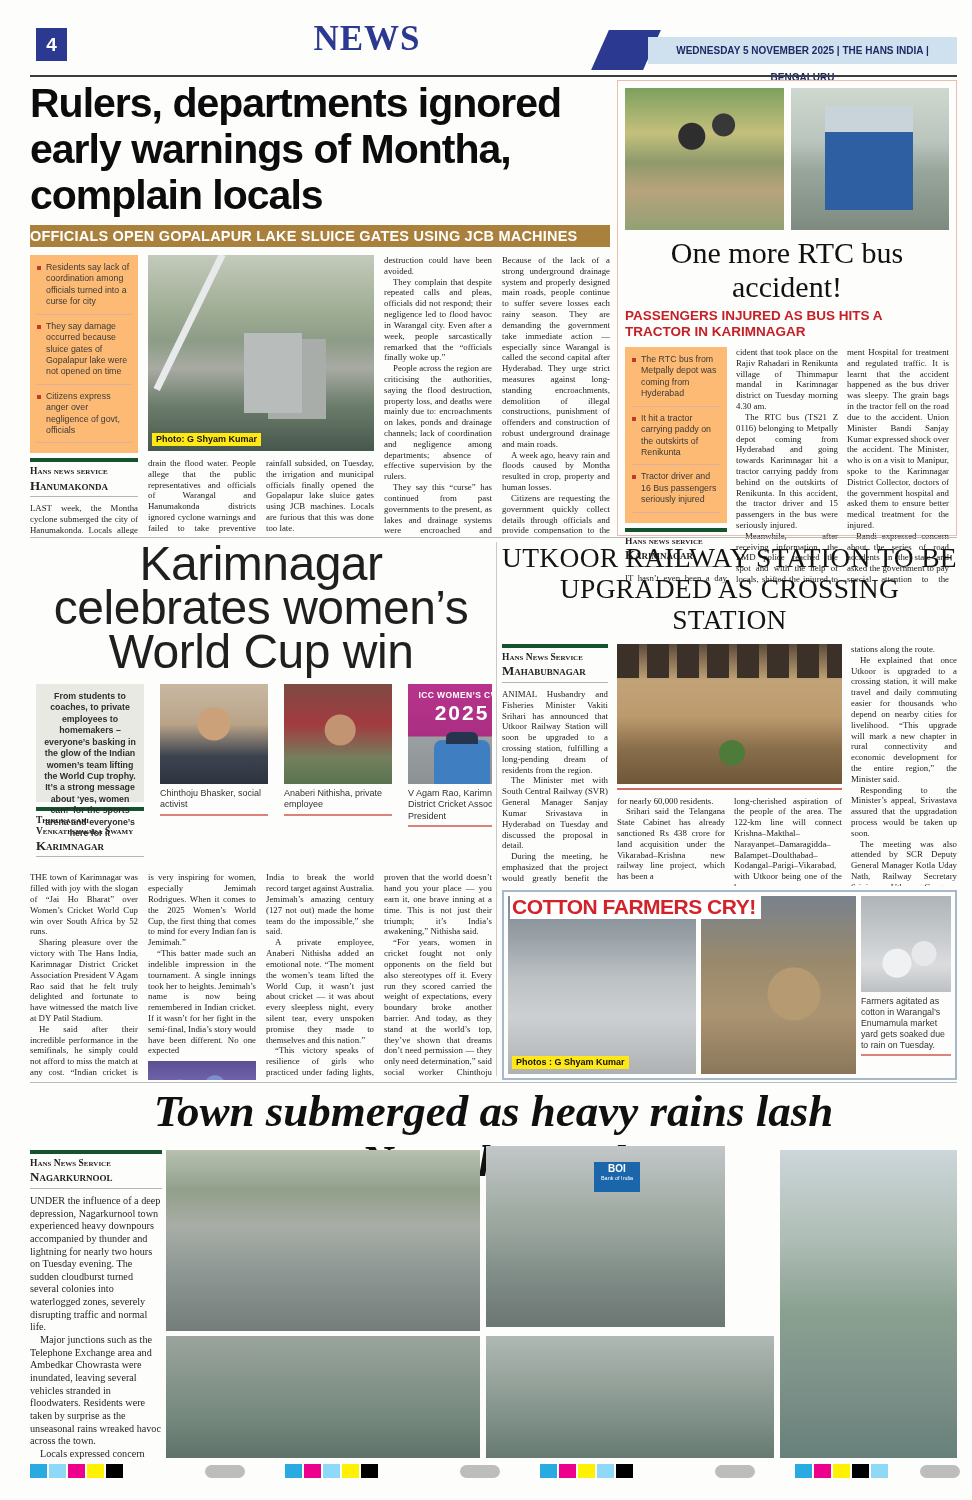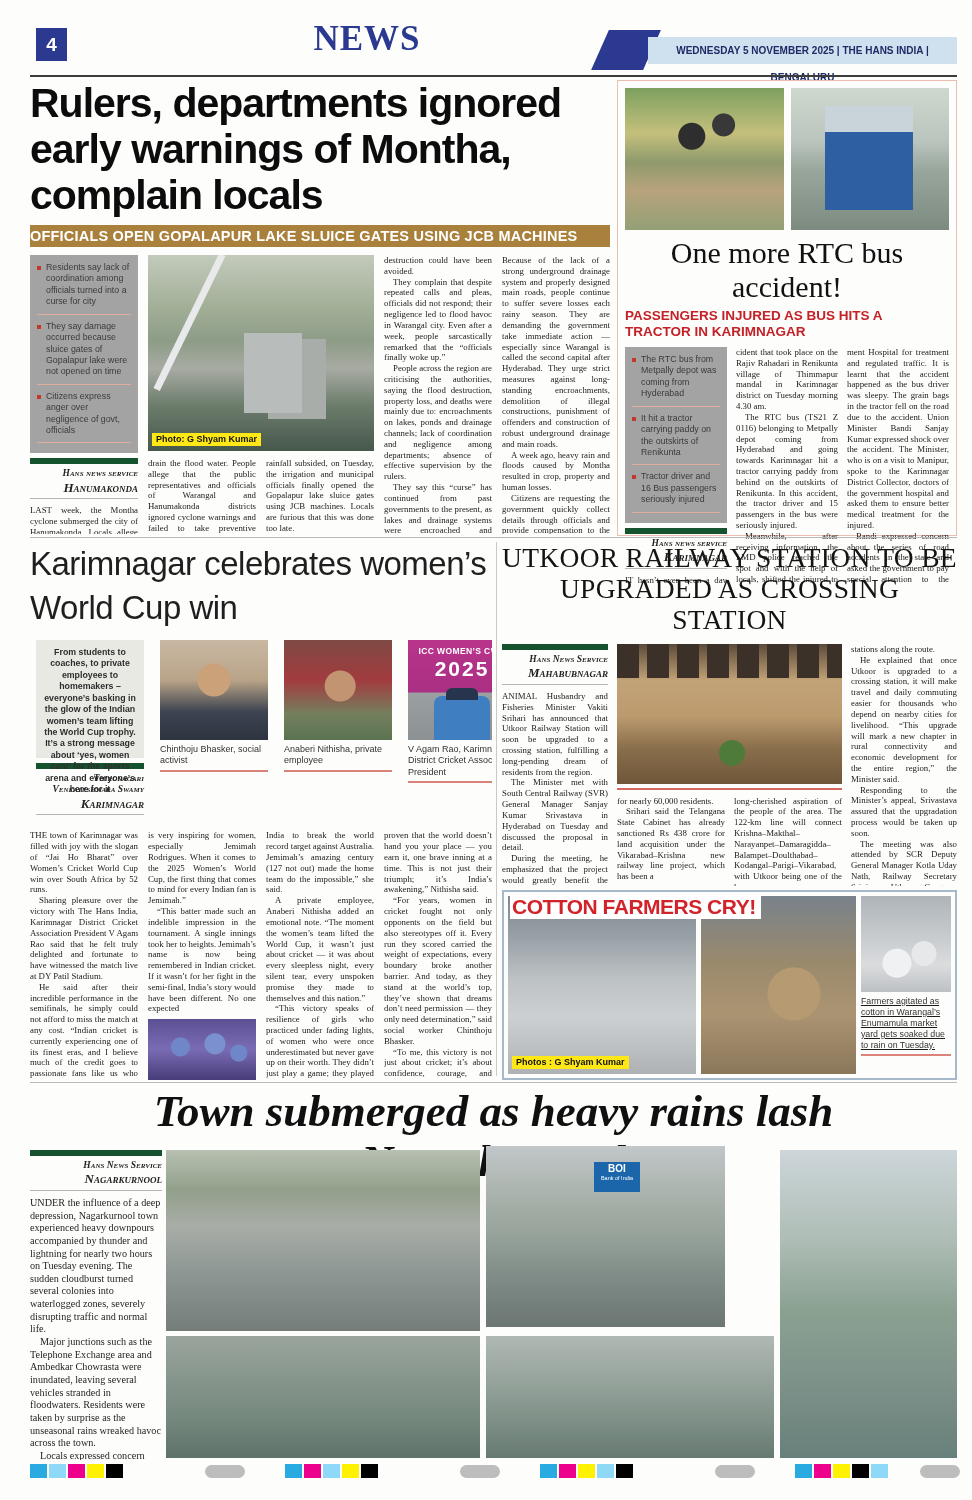--- a/index.html
+++ b/index.html
@@ -16,24 +16,24 @@
            font:bold 10px/27px "Liberation Sans", sans-serif; color:#1d2a66; text-align:center; }
   .datebar-flag { position:absolute; left:600px; top:30px; width:52px; height:40px; background:#2b3990;
            transform:skewX(-24deg); }
   .rule-header { position:absolute; left:30px; top:75px; width:927px; height:2px; background:#3c3c3c; }
   .hrule { position:absolute; background:#b9b9b9; height:1px; }
   .vrule { position:absolute; background:#c9c9c9; width:1px; }
 
   
   .body { font-size:8.8px; line-height:1.23; text-align:justify; color:#222; }
   .body + .body { text-indent:9px; }
-  .byline-block { text-align:right; padding:4px 0 3px; border-top:6px solid #14532d; border-bottom:1px solid #b5b5b5; margin:5px 0 6px;font-style:italic; }
+  .byline-block { text-align:left; padding:4px 0 3px; border-top:4px solid #14532d; border-bottom:1px solid #b5b5b5; margin:5px 0 6px; }
   .byline-name { font-variant:small-caps; font-weight:bold; font-size:9.5px; line-height:1.2; color:#222; }
   .byline-place { font-variant:small-caps; font-weight:bold; font-size:13px; line-height:1.2; color:#222; }
-  .note-box { background:#a3a3a3; padding:7px 7px 4px; }
+  .note-box { background:#fdba74; padding:7px 7px 4px; }
   .note-item { display:flex; gap:5px; }
   .note-dot { flex:0 0 4px; width:4px; height:4px; background:#c0392b; margin-top:4px; }
   .note-text { font:8.8px/1.3 "Liberation Sans", sans-serif; color:#3a3a3a; }
   .note-sep { height:1px; background:#e0ac9d; margin:6px 0; }
   .photo { position:relative; overflow:hidden; }
   .photo-credit { position:absolute; left:4px; bottom:5px; background:#ffe816; color:#111;
                   font:bold 9px/1.5 "Liberation Sans", sans-serif; padding:0 4px; }
   .cap { font:9px/1.25 "Liberation Sans", sans-serif; color:#333; }
   .redline { height:2px; background:#d9837a; margin-top:3px; }
 
@@ -66,22 +66,22 @@
   .bus-body { position:absolute; left:34px; top:18px; width:88px; height:104px; background:#2e5fa3;
               border-top:26px solid #c9d4da; }
   .rtc h2 { font-family:"Liberation Serif", serif; font-weight:400; font-size:30px; line-height:34px;
             text-align:center; color:#111; margin-top:6px; }
   .rtc-strap { color:#c42127; font:bold 13.5px/16px "Liberation Sans", sans-serif; margin:4px 0 7px; }
   .r-grid { display:flex; gap:9px; height:236px; overflow:hidden; }
   .r-col { width:102px; flex:0 0 102px; overflow:hidden; }
 
   
   .cricket { position:absolute; left:30px; top:542px; width:462px; height:538px; overflow:hidden; }
-  .cricket h2 { font-family:"Liberation Sans", sans-serif; font-weight:400; font-size:33px; line-height:44px;
-                color:#1f1f1f; letter-spacing:-0.5px; }
+  .cricket h2 { font-family:"Liberation Sans", sans-serif; font-weight:400; font-size:48px; line-height:44px;
+                text-align:center; color:#1f1f1f; letter-spacing:-0.5px; }
   .c-row { display:flex; gap:10px; margin-top:10px; }
   .c-cell { width:108px; flex:0 0 108px;margin-left:6px; }
   .intro-box { background:#e9e9e4; padding:7px 5px; text-align:center;
                font:bold 8.8px/1.3 "Liberation Sans", sans-serif; color:#2e2e2e; height:118px; }
   .c-photo { height:100px; }
   .ph-bhasker2 { background:radial-gradient(circle at 50% 40%, #caa179 0 16px, transparent 17px),
       linear-gradient(180deg,#c8b8a2 0%,#b9a488 40%,#3d4350 72%,#2d3440 100%); }
   .ph-nithisha { background:radial-gradient(circle at 52% 46%, #c29472 0 15px, transparent 16px),
       linear-gradient(180deg,#7e4a44 0%,#a23b3f 40%,#747f5e 74%,#5a7350 100%); }
   .ph-agam { background:linear-gradient(180deg,#b8348c 0%,#aa2f83 52%,#9aa0a2 53%,#8c9294 100%); }
@@ -124,21 +124,21 @@
   .cotton { position:absolute; left:502px; top:890px; width:455px; height:190px; border:2px solid #a6b9cb;
             padding:4px; }
   .cotton-title { position:absolute; left:6px; top:3px; z-index:3; background:#fff; padding:0 5px 1px 2px;
             color:#d2232a; font:800 21px/1.1 "Liberation Sans", sans-serif; letter-spacing:-0.5px; }
   .cotton-photos { display:flex; gap:5px; height:178px; }
   .ph-yard1 { width:192px; background:
       linear-gradient(180deg,#7d8890 0%,#9aa2a8 24%,#bcc1c4 46%,#cdd0d2 68%,#aeb2b4 100%); }
   .ph-yard2 { width:158px; background:
       radial-gradient(circle at 60% 55%, #b59a72 0 26px, transparent 27px),
       linear-gradient(180deg,#79828c 0%,#9a8a6c 38%,#ab9472 66%,#8a775a 100%); }
-  .cotton-right { width:92px; display:flex; flex-direction:column;text-decoration:underline; }
+  .cotton-right { width:92px; display:flex; flex-direction:column; }
   .ph-cotton { height:96px; background:
       radial-gradient(circle at 40% 70%, #f0f1f2 0 14px, transparent 15px),
       radial-gradient(circle at 70% 60%, #e7e8ea 0 12px, transparent 13px),
       linear-gradient(180deg,#aeb4b9 0%,#c6cacd 40%,#dadcde 72%,#bdc0c3 100%); }
   .cotton-cap { margin-top:4px; font-size:8.8px; }
 
   
   .town-head { position:absolute; left:30px; top:1086px; width:927px; text-align:center;
                font-family:"Liberation Serif", serif; font-style:italic; font-size:45px; line-height:50px; color:#101010; }
   .town-col { position:absolute; left:30px; top:1150px; width:132px; height:310px; overflow:hidden; }

